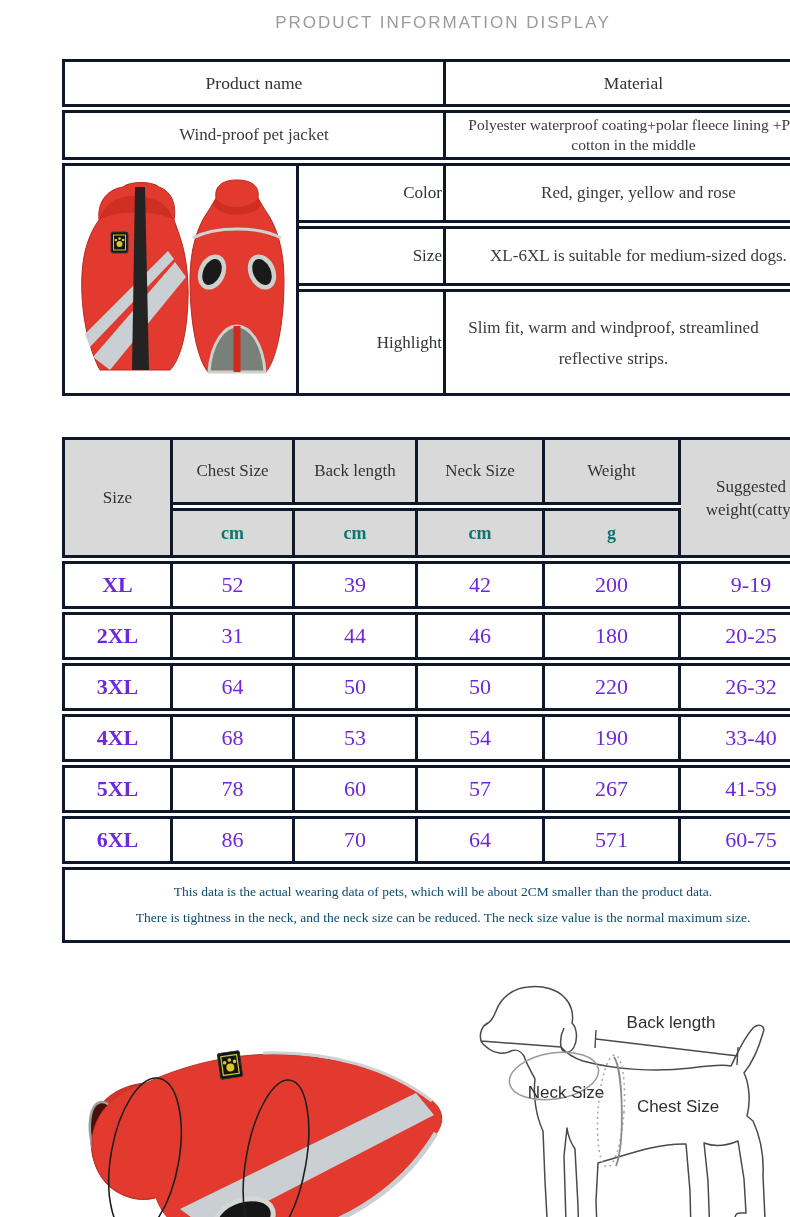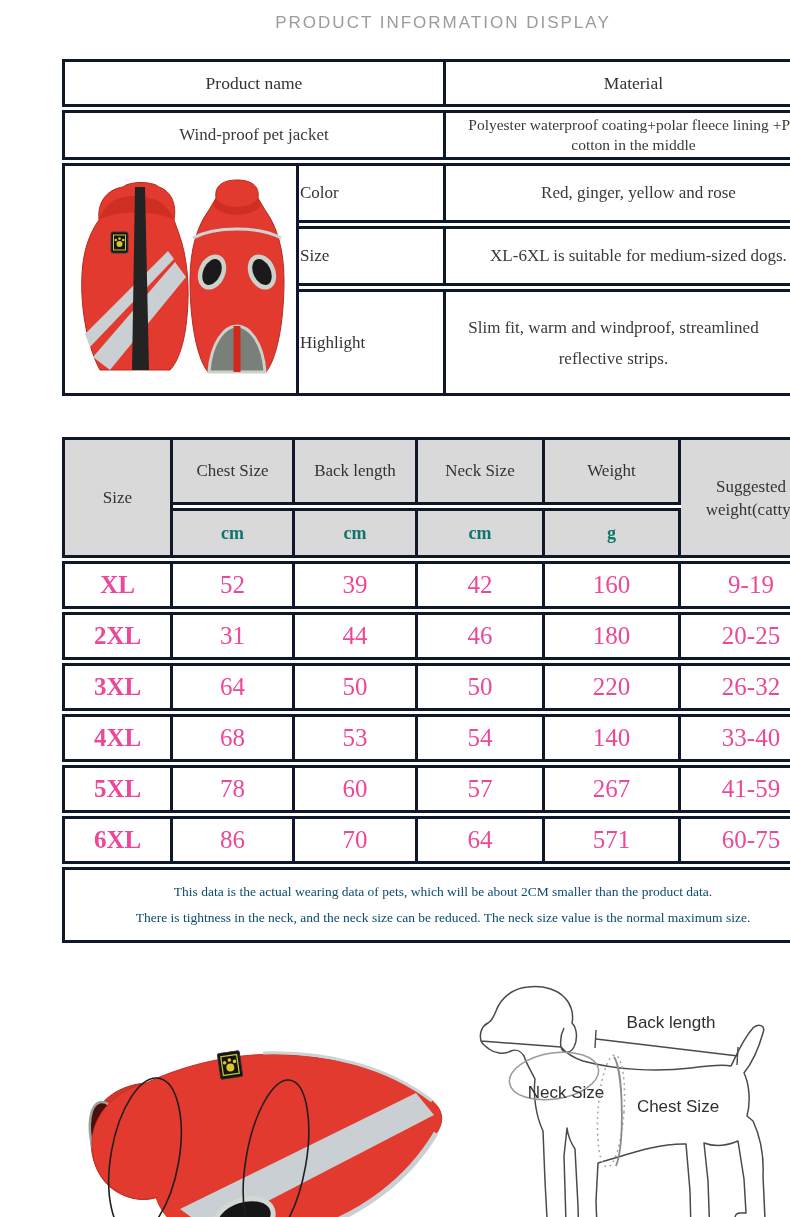--- a/index.html
+++ b/index.html
@@ -12,32 +12,32 @@
     text-align:center; padding-top:13px; font-size:17px;
     letter-spacing:2px; color:#9b9b9b; font-weight:400;
   }
   table { border-collapse:separate; border-spacing:0 3px; width:762px; margin:0 14px; }
   td { border:3px solid #0f172a; background:#fff; vertical-align:middle;font-family:Liberation Serif, serif; }
   td.no-left { border-left:none; }
   table.info-table { margin-top:23px; }
   .info-table .hdr { height:40px; text-align:center; font-size:17.5px; color:#333; }
   .info-table .val-center { height:42px; text-align:center; font-size:17px; color:#3a3a3a; }
   .info-table .material-val { font-size:15.5px; line-height:20px; padding:0 6px; }
-  .info-table .attr-label { text-align:left; font-size:17px; color:#333; }
+  .info-table .attr-label { text-align:right; font-size:17px; color:#333; }
   .info-table .attr-value { text-align:center; font-size:17px; color:#3a3a3a; padding-left:20px; padding-right:10px; }
   .info-table .row-color td, .info-table .row-size td { height:52px; }
   .info-table .row-highlight td { height:99px; }
   .info-table .attr-value.tall { line-height:31px; }
   .info-table .photo-cell { padding:0; text-align:center; }
   table.size-table { margin-top:35px; }
   .size-table td { text-align:center; }
   .size-table .h1 { background:#d9d9d9; height:60px; font-size:17px; color:#333; line-height:22px; }
   .size-table .h2 { background:#d9d9d9; height:42px; font-size:18px; font-weight:bold; color:#0f766e; }
   .size-table .span2 { background:#d9d9d9; font-size:17px; color:#333; line-height:23px; }
-  .size-table .d { height:40px; font-size:25px; color:#ec4899; }
+  .size-table .d { height:40px; font-size:22px; color:#6d28d9; }
   .size-table .d-size { font-weight:bold; }
   .size-table .note-cell { height:70px; font-size:13.5px; color:#0c4a6e; line-height:26px; text-align:center; padding:0 8px; }
   .figure-row { display:flex; align-items:flex-start; margin-top:25px; }
   .jacket-figure { width:428px; }
   .dog-figure { width:362px; }
   svg text { font-family:"Liberation Sans", sans-serif; fill:#2f2f2f; }
 </style>
 </head>
 <body>
 
@@ -126,21 +126,21 @@
       <td class="h2 no-left">cm</td>
       <td class="h2 no-left">cm</td>
       <td class="h2 no-left">cm</td>
       <td class="h2 no-left">g</td>
     </tr>
     <tr>
       <td class="d d-size">XL</td>
       <td class="d no-left">52</td>
       <td class="d no-left">39</td>
       <td class="d no-left">42</td>
-      <td class="d no-left">160</td>
+      <td class="d no-left">200</td>
       <td class="d no-left">9-19</td>
     </tr>
     <tr>
       <td class="d d-size">2XL</td>
       <td class="d no-left">31</td>
       <td class="d no-left">44</td>
       <td class="d no-left">46</td>
       <td class="d no-left">180</td>
       <td class="d no-left">20-25</td>
     </tr>
@@ -150,21 +150,21 @@
       <td class="d no-left">50</td>
       <td class="d no-left">50</td>
       <td class="d no-left">220</td>
       <td class="d no-left">26-32</td>
     </tr>
     <tr>
       <td class="d d-size">4XL</td>
       <td class="d no-left">68</td>
       <td class="d no-left">53</td>
       <td class="d no-left">54</td>
-      <td class="d no-left">140</td>
+      <td class="d no-left">190</td>
       <td class="d no-left">33-40</td>
     </tr>
     <tr>
       <td class="d d-size">5XL</td>
       <td class="d no-left">78</td>
       <td class="d no-left">60</td>
       <td class="d no-left">57</td>
       <td class="d no-left">267</td>
       <td class="d no-left">41-59</td>
     </tr>

